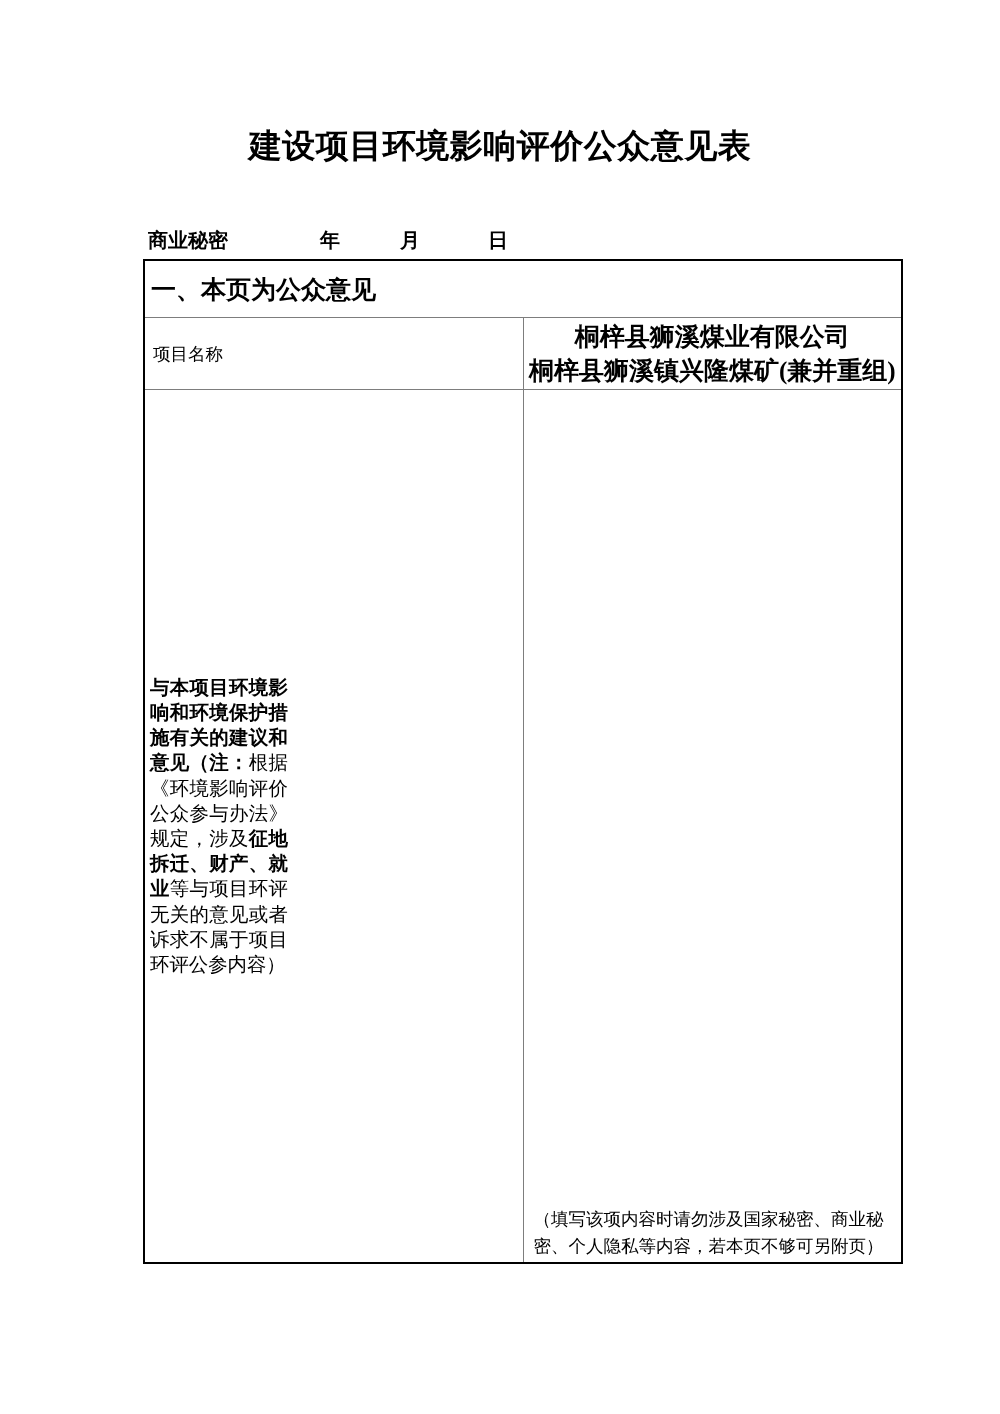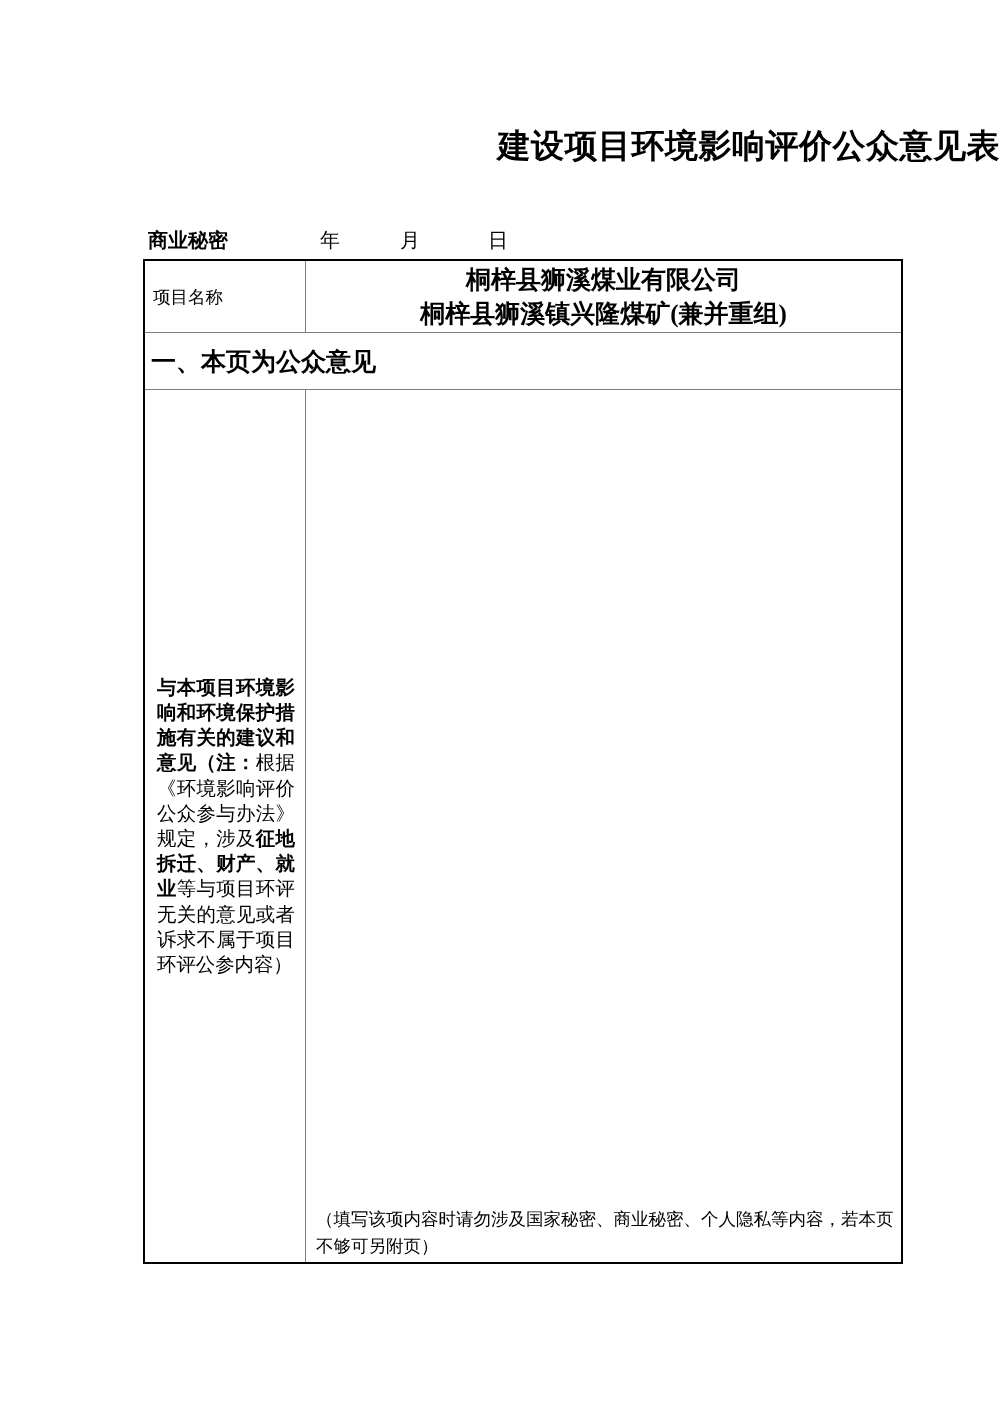--- a/index.html
+++ b/index.html
@@ -3,30 +3,30 @@
 <meta charset="utf-8">
 <style>
   html,body{margin:0;padding:0;}
   body{
     width:1000px;height:1414px;background:#ffffff;position:relative;
     font-family:"Liberation Serif", serif;color:#000;
     -webkit-font-smoothing:antialiased;
   }
   .doc-title{
     position:absolute;top:126px;left:0;width:1000px;margin:0;
-    text-align:right;font-family:"Liberation Sans", sans-serif;
+    text-align:center;font-family:"Liberation Sans", sans-serif;
     font-weight:700;font-size:33px;line-height:40px;letter-spacing:0.5px;
   }
   .date-line{
     position:absolute;top:227px;left:148px;font-size:20px;line-height:26px;
     font-weight:700;white-space:nowrap;
   }
   .date-blank{
     display:inline-block;width:297px;margin-left:12px;padding-bottom:16px;
-    border-bottom:2px solid #000;font-weight:400;
+    border-bottom:2px solid #000;font-weight:700;
   }
   .date-unit{display:inline-block;}
   .u-year{margin-left:80px;}
   .u-month{margin-left:60px;}
   .u-day{margin-left:68px;}
 
   .form-table{
     position:absolute;top:259px;left:143px;width:760px;
     border-collapse:collapse;table-layout:fixed;
     border:2px solid #000;
@@ -38,21 +38,21 @@
     font-size:17.5px;font-weight:400;padding:0 4px 0 8px;
     vertical-align:middle;
   }
   .c-value{
     text-align:center;font-weight:700;font-size:25px;line-height:34px;
     vertical-align:middle;padding:0;
   }
   .c-section{
     font-weight:700;font-size:25px;padding:0 4px 0 6px;vertical-align:middle;
   }
-  .c-opinion-label{vertical-align:middle;padding:0 3px 0 12px;}
+  .c-opinion-label{vertical-align:middle;padding:0 3px 0 5px;}
   .opinion-label-text{
     font-size:19.4px;line-height:25.2px;text-align:justify;
     text-justify:inter-ideograph;width:138px;word-break:normal;
   }
   .opinion-label-text b{font-weight:700;}
   .c-opinion-area{vertical-align:bottom;padding:0 4px 2px 10px;}
   .opinion-input{width:100%;height:800px;}
   .opinion-note{font-size:17.5px;line-height:27px;font-weight:400;}
 </style>
 </head>
@@ -60,30 +60,30 @@
 
 <h1 class="doc-title">建设项目环境影响评价公众意见表</h1>
 
 <div class="date-line">
   <span>商业秘密</span><span class="date-blank"><span class="date-unit u-year">年</span><span class="date-unit u-month">月</span><span class="date-unit u-day">日</span></span>
 </div>
 
 <table class="form-table">
   <tbody>
       <tr>
+    <td class="c-section" colspan="2" style="height:56px;">一、本页为公众意见</td>
+  </tr>
+  <tr>
     <td class="col-a c-label">
       <span>项目名称</span>
     </td>
     <td class="c-value" style="height:71px;">
       <div>桐梓县狮溪煤业有限公司</div>
       <div>桐梓县狮溪镇兴隆煤矿(兼并重组)</div>
     </td>
-  </tr>
-  <tr>
-    <td class="c-section" colspan="2" style="height:56px;">一、本页为公众意见</td>
   </tr>
   <tr>
     <td class="col-a c-opinion-label" style="height:872px;">
       <div class="opinion-label-text"><b>与本项目环境影响和环境保护措施有关的建议和意见（注：</b><span>根据《环境影响评价公众参与办法》规定，涉及</span><b>征地拆迁、财产、就业</b><span>等与项目环评无关的意见或者诉求不属于项目环评公参内容）</span></div>
     </td>
     <td class="c-opinion-area">
       <div class="opinion-input"></div>
       <div class="opinion-note">（填写该项内容时请勿涉及国家秘密、商业秘密、个人隐私等内容，若本页不够可另附页）</div>
     </td>
   </tr>

